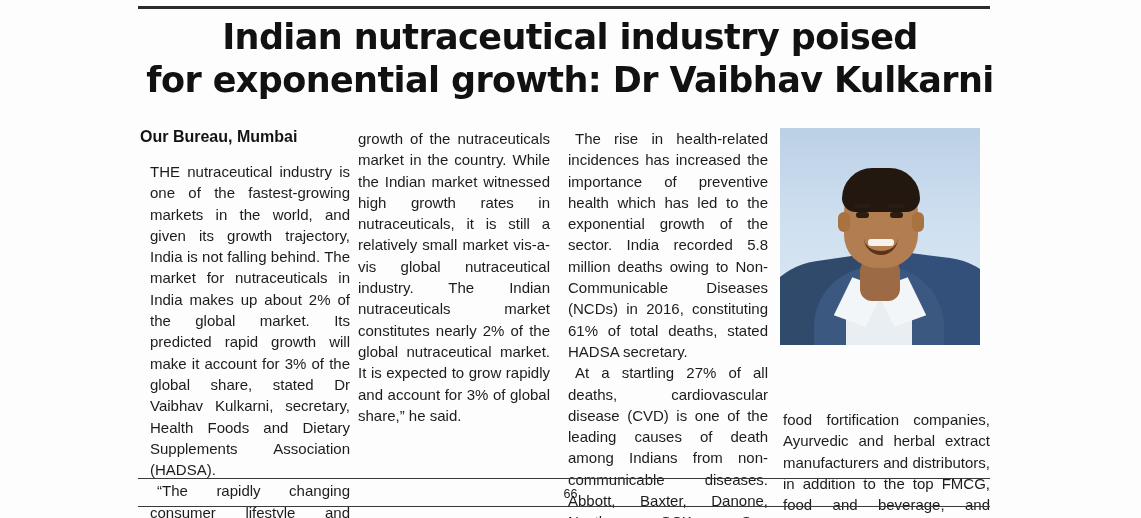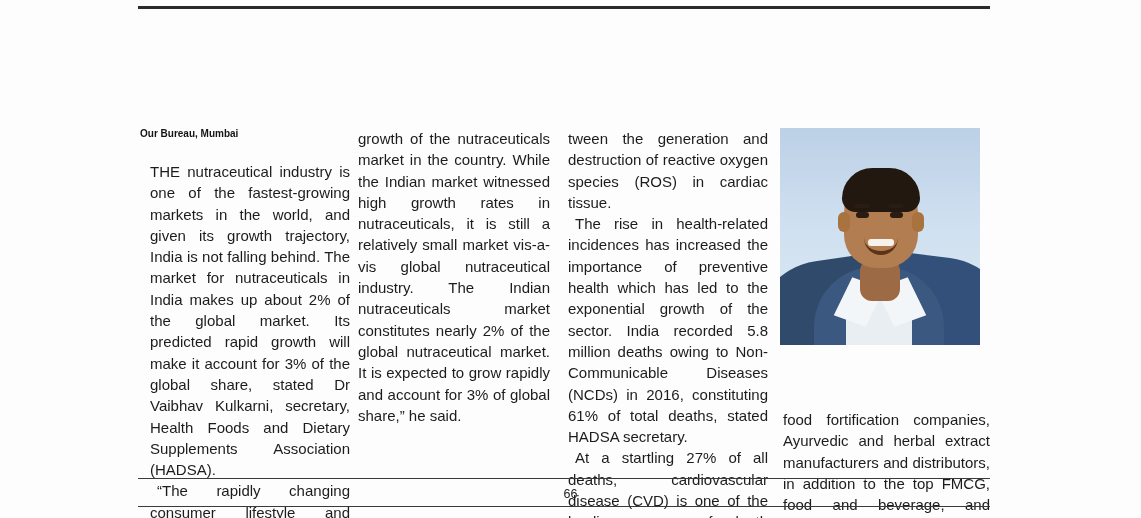--- a/index.html
+++ b/index.html
@@ -44,21 +44,21 @@
   }
   .headline .l2 {
     display: block;
   }
   .byline {
     position: absolute;
     left: 140px;
     top: 128px;
     font-family: "Liberation Sans", sans-serif;
     font-weight: 700;
-    font-size: 10px;
+    font-size: 16px;
     color: #141414;
   }
   .columns {
     position: absolute;
     left: 138px;
     top: 152px;
     width: 852px;
   }
   .col {
     position: absolute;
@@ -262,36 +262,39 @@
     background: #3a3a3a;
   }
 </style>
 </head>
 <body>
 
 <div class="page">
 
   <div class="top-rule"></div>
 
+  <div class="headline">
+    <span>Indian nutraceutical industry poised</span>
+    <span class="l2">for exponential growth: Dr Vaibhav Kulkarni</span>
+  </div>
 
   <div class="byline">Our Bureau, Mumbai</div>
 
   <div class="columns">
 
     <div class="col" id="col1">
       <p class="first">THE nutraceutical industry is one of the fastest-growing markets in the world, and given its growth trajectory, India is not falling behind. The market for nutraceuticals in India makes up about 2% of the global market. Its predicted rapid growth will make it account for 3% of the global share, stated Dr Vaibhav Kulkarni, secretary, Health Foods and Dietary Supplements Association (HADSA).</p>
       <p>“The rapidly changing consumer lifestyle and increasing health consciousness amongst consumers, especially in urban regions, have led to a swift</p>
     </div>
 
     <div class="col" id="col2">
       <p class="first">growth of the nutraceuticals market in the country. While the Indian market witnessed high growth rates in nutraceuticals, it is still a relatively small market vis-a-vis global nutraceutical industry. The Indian nutraceuticals market constitutes nearly 2% of the global nutraceutical market. It is expected to grow rapidly and account for 3% of global share,” he said.</p>
     </div>
 
     <div class="col" id="col3">
-      <p class="first">tween the generation and destruction of reactive oxygen species (ROS) in cardiac tissue.</p>
       <p>The rise in health-related incidences has increased the importance of preventive health which has led to the exponential growth of the sector. India recorded 5.8 million deaths owing to Non- Communicable Diseases (NCDs) in 2016, constituting 61% of total deaths, stated HADSA secretary.</p>
       <p>At a startling 27% of all deaths, cardiovascular disease (CVD) is one of the leading causes of death among Indians from non-communicable diseases. Abbott, Baxter, Danone, Nestle, GSK, Sun Pharmaceuticals, Fresenius Kabi, Zeon Lifesciences Ltd., and other industry leaders are significant players in the market.</p>
       <p>With the entry of significant healthcare manufacturers and suppliers,</p>
     </div>
 
     <div class="col" id="col4">
       <p class="first">food fortification companies, Ayurvedic and herbal extract manufacturers and distributors, in addition to the top FMCG, food and beverage, and pharmaceutical companies, the Indian nutraceutical market is becoming more and more competitive, he stated.</p>
     </div>
 
   </div>

